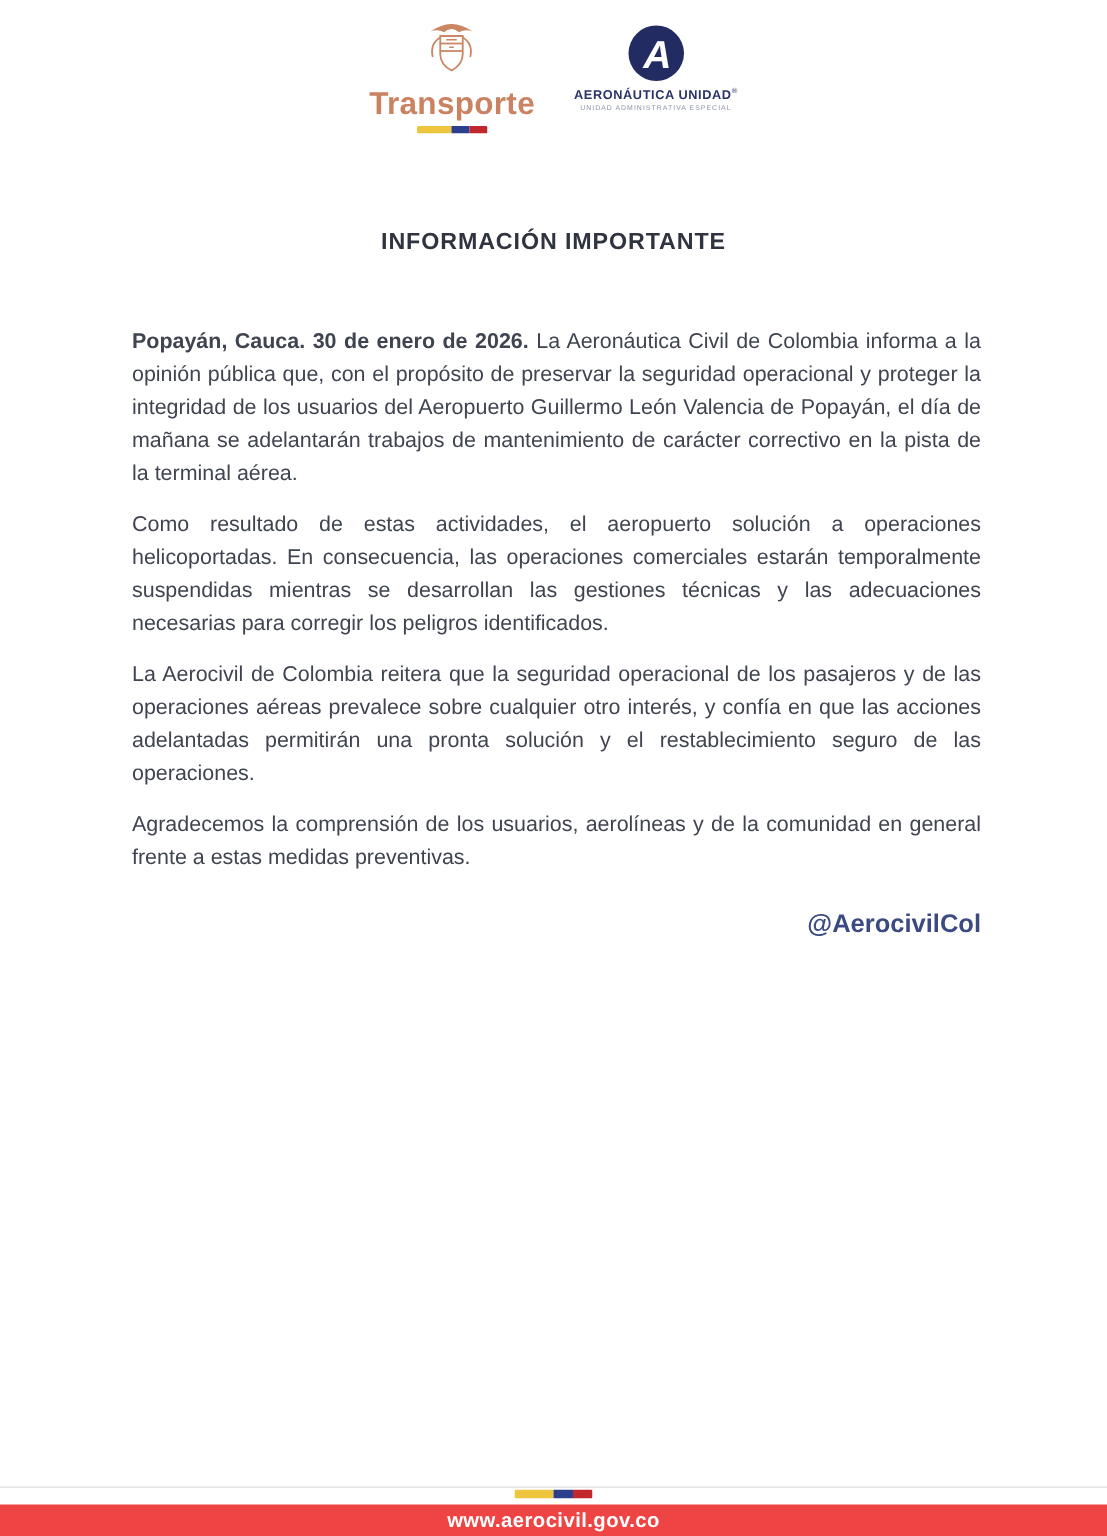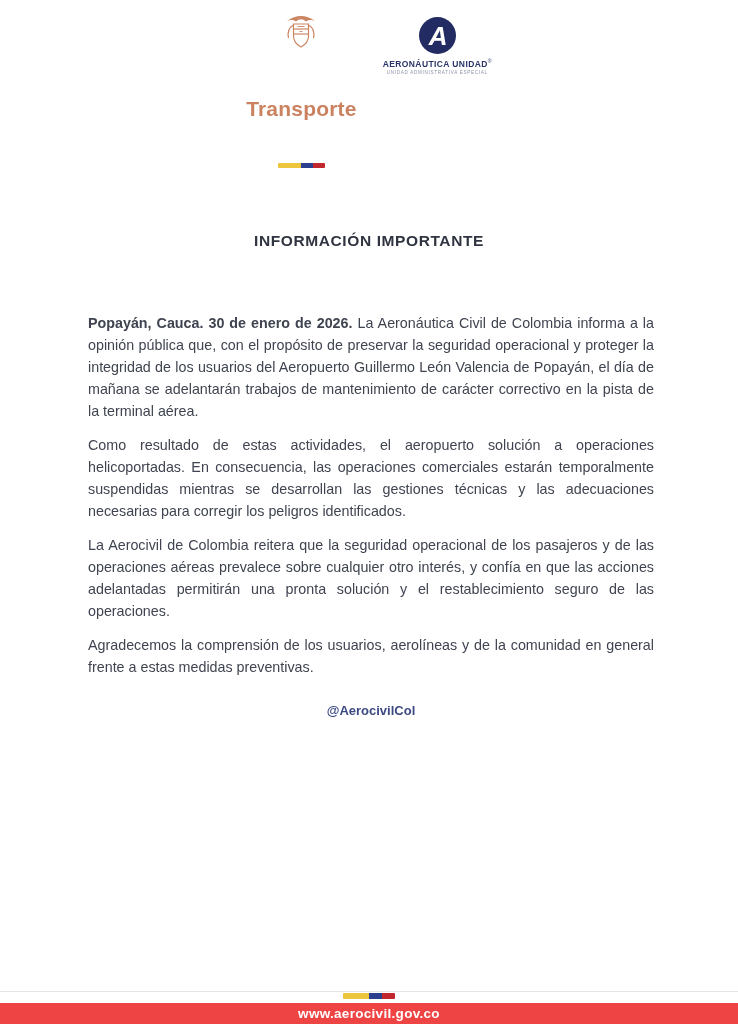--- a/index.html
+++ b/index.html
@@ -22,21 +22,20 @@
     display: flex;
     justify-content: center;
     align-items: flex-start;
     gap: 26px;
     padding-top: 12px;
   }
   .logo-transporte {
     display: flex;
     flex-direction: column;
     align-items: center;
-    gap: 40px;
   }
   .logo-transporte .wordmark {
     color: #CA8260;
     font-weight: bold;
     font-size: 21px;
     letter-spacing: 0.2px;
     line-height: 1.1;
     margin-top: 1px;
   }
   .flag-stripe {
@@ -104,39 +103,39 @@
     color: #2F3440;
   }
   .doc-subtitle {
     margin-top: 41px;
     text-align: center;
     font-size: 14.5px;
     font-weight: bold;
     color: #2F3440;
   }
   .body-text {
-    margin-top: 62px;
+    margin-top: 46px;
     padding: 0 84px 0 88px;
     color: #3F4450;
     font-size: 14.3px;
     line-height: 22px;
   }
   .body-text p {
     margin: 0 0 12px 0;
     text-align: justify;
   }
   .body-text .lead {
     font-weight: bold;
   }
   .handle {
     margin-top: 22px;
     font-weight: bold;
     color: #3C4A82;
-    text-align: center;
-    font-size: 13px;
+    text-align: right;
+    font-size: 17px;
   }
 
   
   .footer {
     position: absolute;
     left: 0;
     bottom: 0;
     width: 100%;
   }
   .footer-divider {

